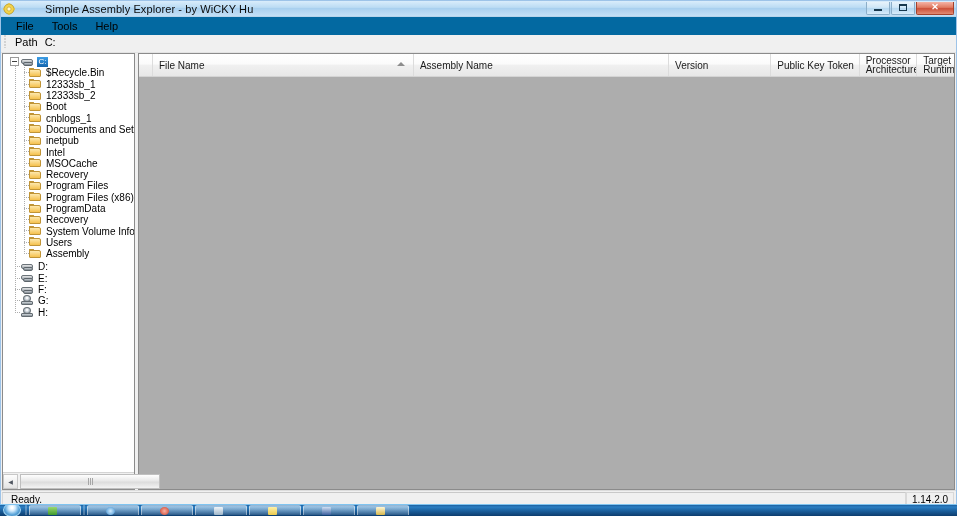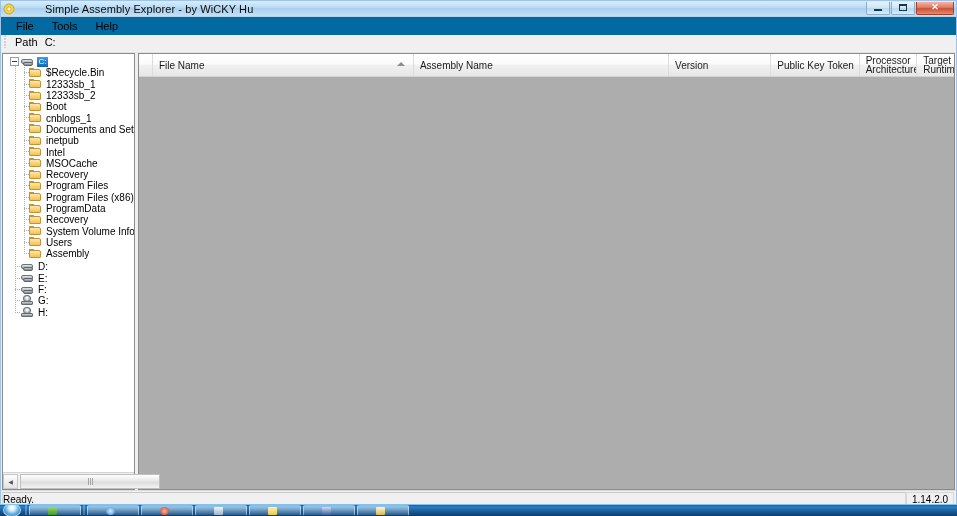--- a/index.html
+++ b/index.html
@@ -389,21 +389,21 @@
     background: #f0f0f0;
     border-top: 1px solid #dcdcdc;
   }
   .status-main {
     flex: 1 1 auto;
     border: 1px solid #d8d8d8;
     border-top-color: #c9c9c9;
     height: 15px;
     display: flex;
     align-items: center;
-    padding-left: 0;
+    padding-left: 8px;
     font-size: 10px;
     box-sizing: border-box;
     margin-left: 1px;
   }
   .status-version {
     width: 48px;
     height: 15px;
     border: 1px solid #d8d8d8;
     display: flex;
     align-items: center;

